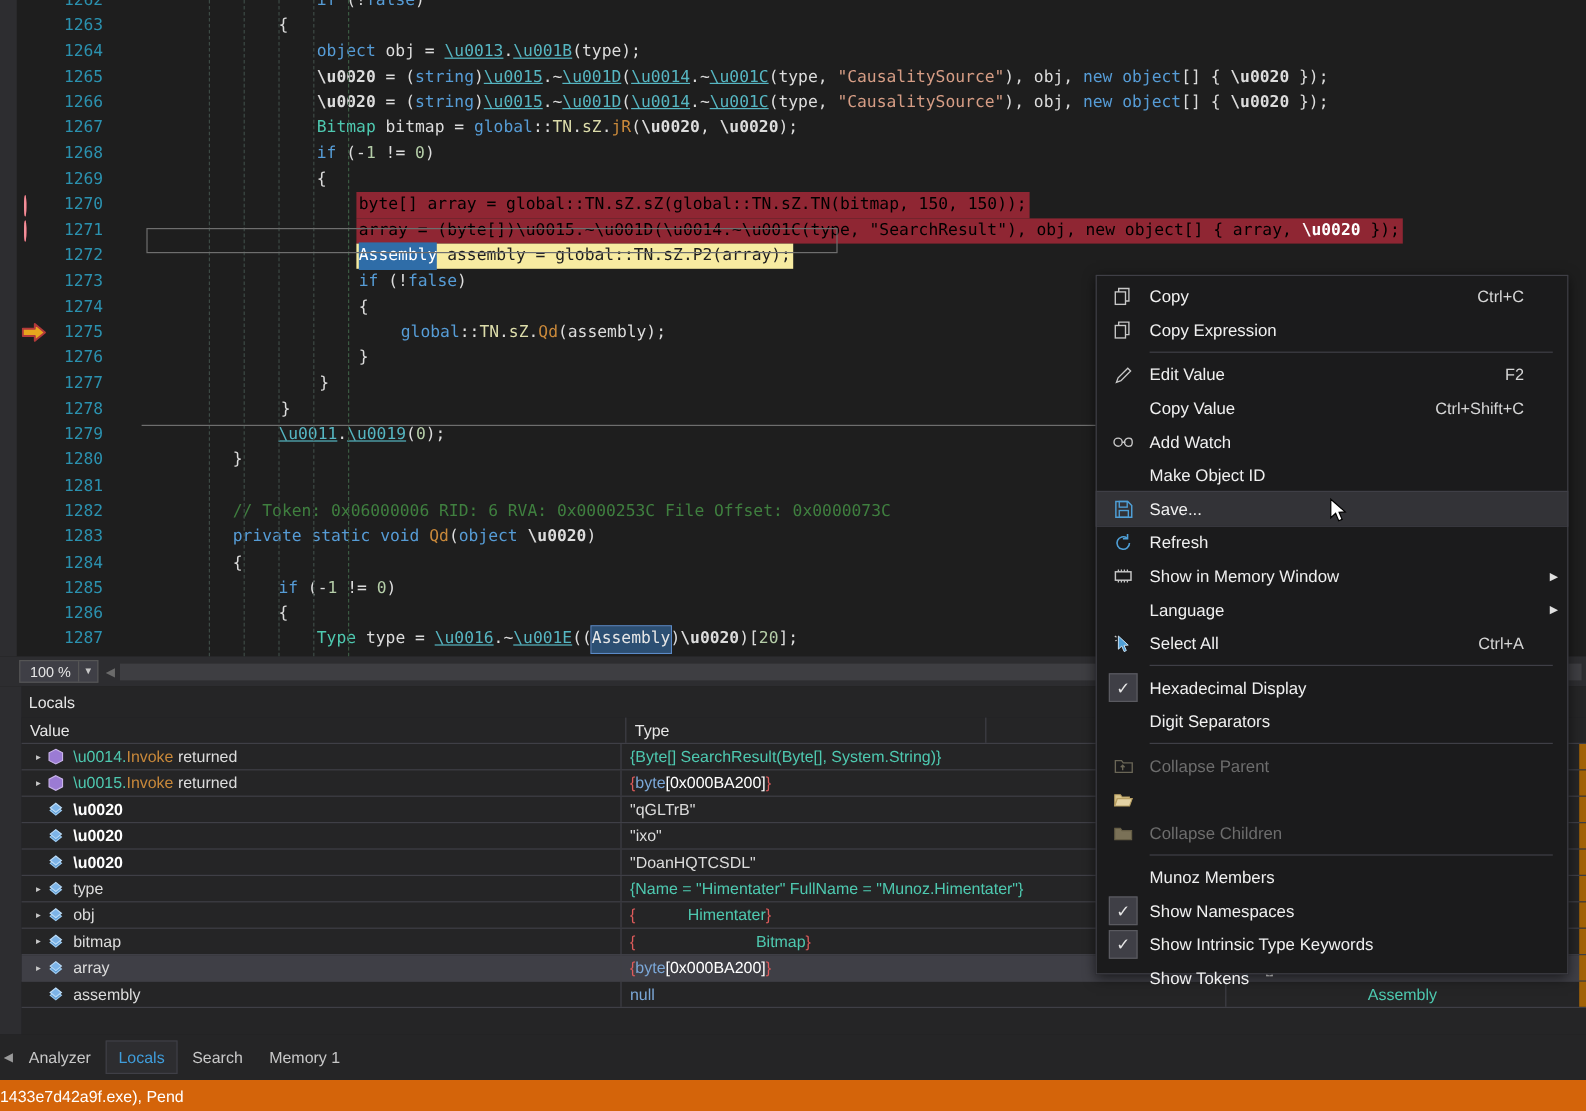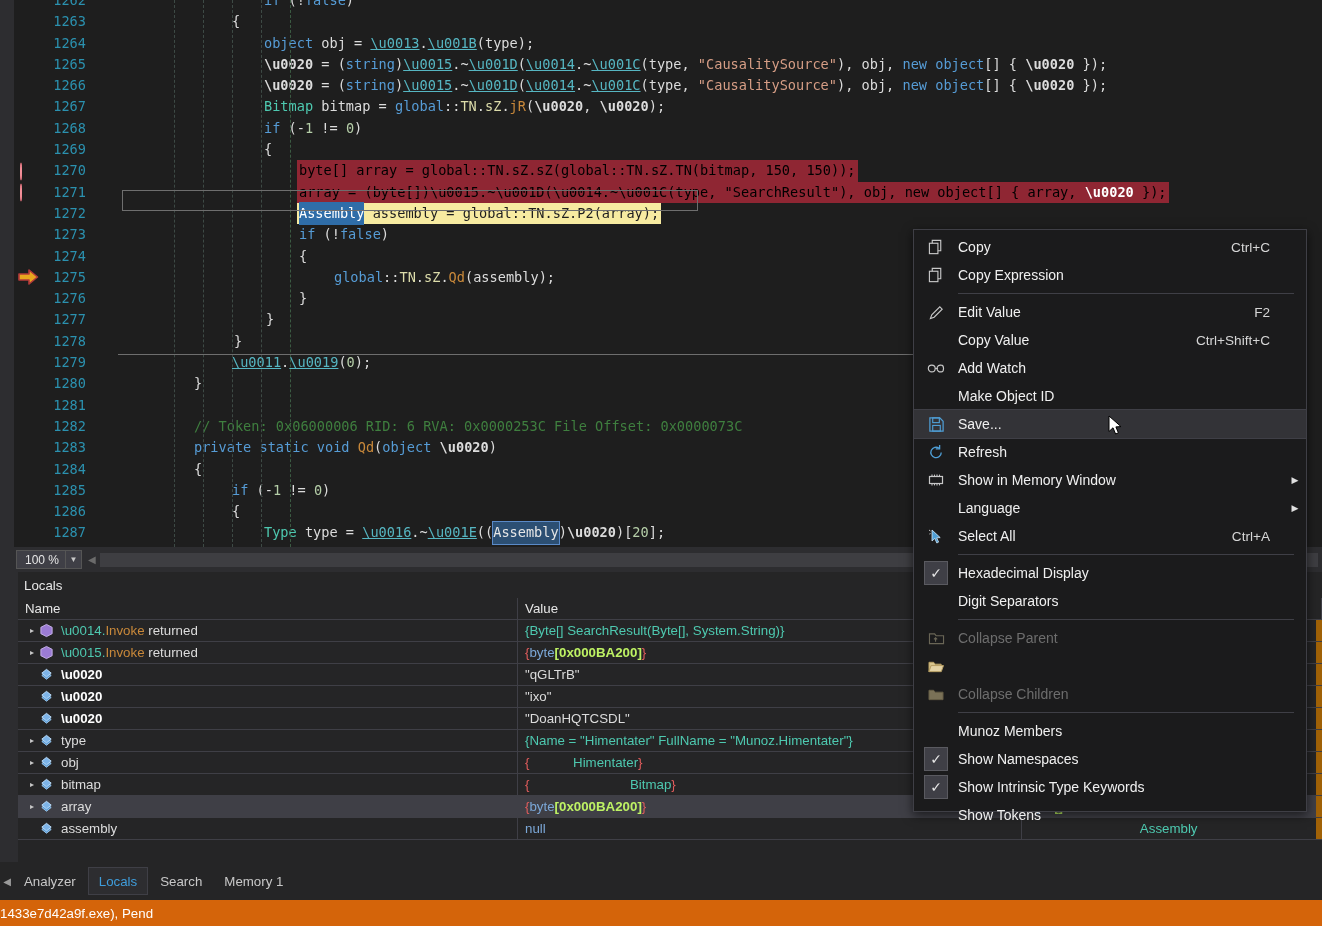--- a/index.html
+++ b/index.html
@@ -155,21 +155,21 @@
   .varicon { width: 22px; flex: 0 0 22px; display:flex; align-items:center; }
   .v-name { color: #dcdcdc; }
   .v-bold { font-weight: bold; color: #ffffff; }
   .v-cyan { color: #4ec9b0; }
   .v-orange { color: #c8883a; }
   .v-red { color: #e05c5c; }
   .v-str { color: #dcdcdc; }
   .v-null { color: #7ba7d7; }
   .v-blue { color: #7ba7d7; }
   .v-yellow { color: #84cc16; margin-top: 32px; }
-  .v-gray { color: #bef264; font-weight: bold; }
+  .v-gray { color: #ffffff; }
 
   
   #tabstrip {
     position: absolute; left: 0; top: 862px; width: 1322px; height: 38px;
     background: #252526; display: flex; align-items: center;
   }
   #tab-scroll-btn {
     width: 14px; color: #9a9a9a; font-size: 10px; text-align:center;
     margin-left: 0px;
   }
@@ -395,21 +395,20 @@
     <span id="hscroll-left">◀</span>
     <div id="hscroll-track"></div>
   </div>
 
   <div id="locals">
     <div id="locals-leftstrip"></div>
     <div id="locals-title">Locals</div>
 
     <div id="grid">
       <div class="grid-head">
-        <div class="col-name">Name</div>
         <div class="col-value">Value</div>
         <div class="col-type">Type</div>
       </div>
 
       <div class="grid-row">
         <div class="cell col-name">
           <span class="expander">▸</span>
           <span class="varicon">
             <svg width="15" height="15" viewBox="0 0 16 16">
                 <path d="M8 1.5 L14 4.6 L14 11.4 L8 14.5 L2 11.4 L2 4.6 Z" fill="#9b7bd4" stroke="#c9b4ea" stroke-width="1"></path>

